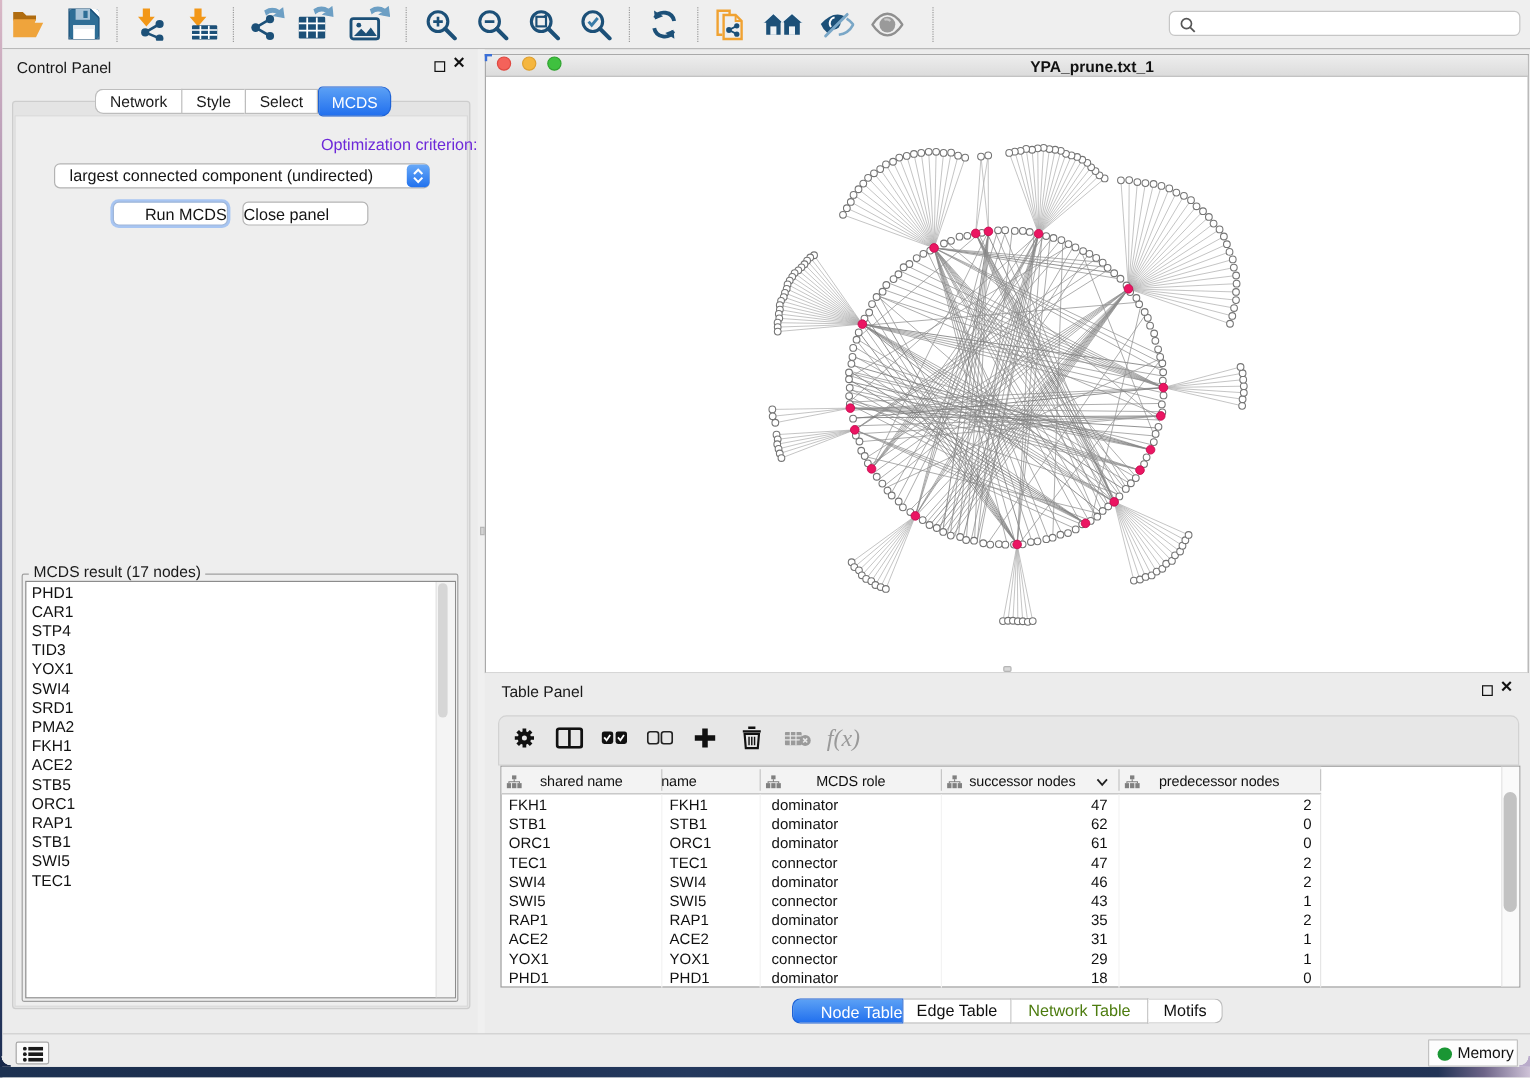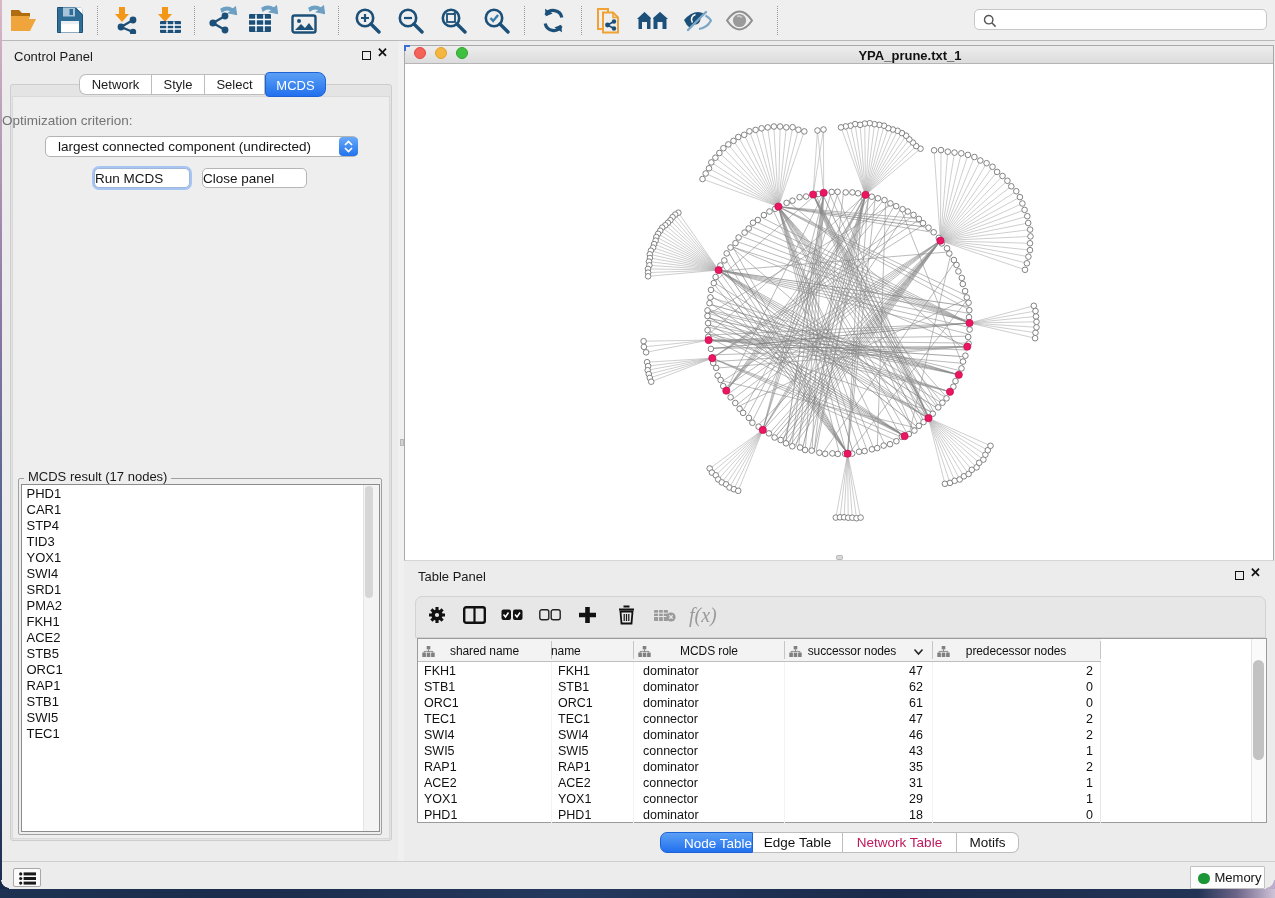--- a/index.html
+++ b/index.html
@@ -144,32 +144,32 @@
   <div class="abs" style="left:8px;top:43px;width:382px;height:757px;background:#e4e4e4;border:1px solid #cdcdcd;border-radius:3px"></div>
   <div class="abs" style="left:10px;top:55px;width:378px;height:743px;background:#eeeeee;border:1px solid #d9d9d9"></div>
 
   <div class="abs" style="left:77px;top:33px;height:21px;display:flex;font-size:13px;color:#1a1a1a;text-align:center;line-height:20px">
     <div style="width:72px;background:#fff;border:1px solid #bdbdbd;border-right:none;border-radius:7px 0 0 7px">Network</div>
     <div style="width:53px;background:#fff;border:1px solid #bdbdbd;border-right:none">Style</div>
     <div style="width:61px;background:#fff;border:1px solid #bdbdbd">Select</div>
   </div>
   <div class="abs" style="left:263px;top:31px;width:61px;height:25px;line-height:25px;text-align:center;font-size:13px;color:#fff;background:linear-gradient(#5ba0f5,#2270ee);border-radius:4px 8px 8px 4px;border:1px solid #1e63d6">MCDS</div>
 
-  <div class="abs" style="left:0;top:72px;width:396px;text-align:left;font-size:13.5px;color:#737373">Optimization criterion:</div>
+  <div class="abs" style="left:0;top:72px;width:396px;text-align:right;font-size:13.5px;color:#6d28d9">Optimization criterion:</div>
 
   <div class="abs" style="left:43px;top:95px;width:313px;height:21px;background:#fff;border:1px solid #b3b3b3;border-radius:5px">
     <div class="abs" style="left:12px;top:2px;font-size:13.5px;color:#141414">largest connected component (undirected)</div>
     <div class="abs" style="left:293px;top:0px;width:19px;height:19px;background:linear-gradient(#68a9f8,#2272ee);border-radius:4px">
       <svg width="19" height="19" viewBox="0 0 19 19">
           <path d="M6 8 L9.5 4.4 L13 8 M6 11 L9.5 14.6 L13 11" fill="none" stroke="#fff" stroke-width="1.7"></path>
         </svg>
     </div>
   </div>
 
-  <div class="abs" style="left:92px;top:127px;width:96px;height:20px;background:#fff;border:1px solid #9fb6d8;border-radius:5px;box-shadow:0 0 0 2px rgba(120,170,245,.6);font-size:13.5px;text-align:left;line-height:19px;color:#141414">Run MCDS</div>
+  <div class="abs" style="left:92px;top:127px;width:96px;height:20px;background:#fff;border:1px solid #9fb6d8;border-radius:5px;box-shadow:0 0 0 2px rgba(120,170,245,.6);font-size:13.5px;text-align:right;line-height:19px;color:#141414">Run MCDS</div>
   <div class="abs" style="left:200px;top:127px;width:105px;height:20px;background:#fff;border:1px solid #b5b5b5;border-radius:5px;font-size:13.5px;line-height:19px;color:#141414">Close panel</div>
 
   <div class="abs" style="left:16px;top:437px;width:364px;height:357px;border:1px solid #a0a0a0;border-radius:2px"></div>
   <div class="abs" style="left:22px;top:428px;background:#eeeeee;padding:0 4px;font-size:13px;color:#1a1a1a">MCDS result (17 nodes)</div>
   <div class="abs" style="left:18.5px;top:443px;width:359px;height:348px;background:#fff;border:1px solid #8c8c8c;font-size:13px;color:#111;line-height:16px;padding:1px 0 0 5px">
       <div>PHD1</div>
       <div>CAR1</div>
       <div>STP4</div>
       <div>TID3</div>
       <div>YOX1</div>
@@ -953,21 +953,21 @@
     <span style="left:643px">dominator</span>
     <span class="num" style="left:784px;width:139px">18</span>
     <span class="num" style="left:932px;width:161px">0</span>
   </div>
 
 <div class="abs" style="left:1251px;top:639px;width:15px;height:183px;background:#fafafa;border-left:1px solid #e4e4e4"></div>
 <div class="abs" style="left:1253px;top:660px;width:11px;height:100px;background:#c2c2c2;border-radius:5.5px"></div>
 
 <div class="abs" style="left:660px;top:832px;width:93px;height:21px;line-height:21px;text-align:right;font-size:13.5px;color:#fff;background:linear-gradient(#5ba0f5,#2270ee);border:1px solid #1e63d6;border-radius:7px 0 0 7px">Node Table</div>
 <div class="abs" style="left:753px;top:832px;width:90px;height:21px;line-height:20px;text-align:center;font-size:13.5px;color:#111;background:#fff;border:1px solid #bdbdbd;border-left:none">Edge Table</div>
-<div class="abs" style="left:843px;top:832px;width:114px;height:21px;line-height:20px;text-align:center;font-size:13.5px;color:#be185d;background:#fff;border:1px solid #bdbdbd;border-left:none">Network Table</div>
+<div class="abs" style="left:843px;top:832px;width:114px;height:21px;line-height:20px;text-align:center;font-size:13.5px;color:#4d7c0f;background:#fff;border:1px solid #bdbdbd;border-left:none">Network Table</div>
 <div class="abs" style="left:957px;top:832px;width:62px;height:21px;line-height:20px;text-align:center;font-size:13.5px;color:#111;background:#fff;border:1px solid #bdbdbd;border-left:none;border-radius:0 7px 7px 0">Motifs</div>
 
 <div class="abs" style="left:2px;top:861px;width:1273px;height:28px;background:#ececec;border-top:1px solid #cfcfcf">
   <div class="abs" style="left:11px;top:6px;width:28px;height:19px;background:#fbfbfb;border:1px solid #a8a8a8;border-radius:2px">
     <svg style="position:absolute;left:5px;top:3px" width="17" height="13" viewBox="0 0 17 13">
         <g fill="#1a1a1a">
           <circle cx="1.7" cy="1.9" r="1.6"></circle>
           <circle cx="1.7" cy="6.5" r="1.6"></circle>
           <circle cx="1.7" cy="11.1" r="1.6"></circle>
           <rect x="4.6" y="0.4" width="12.4" height="3"></rect>

